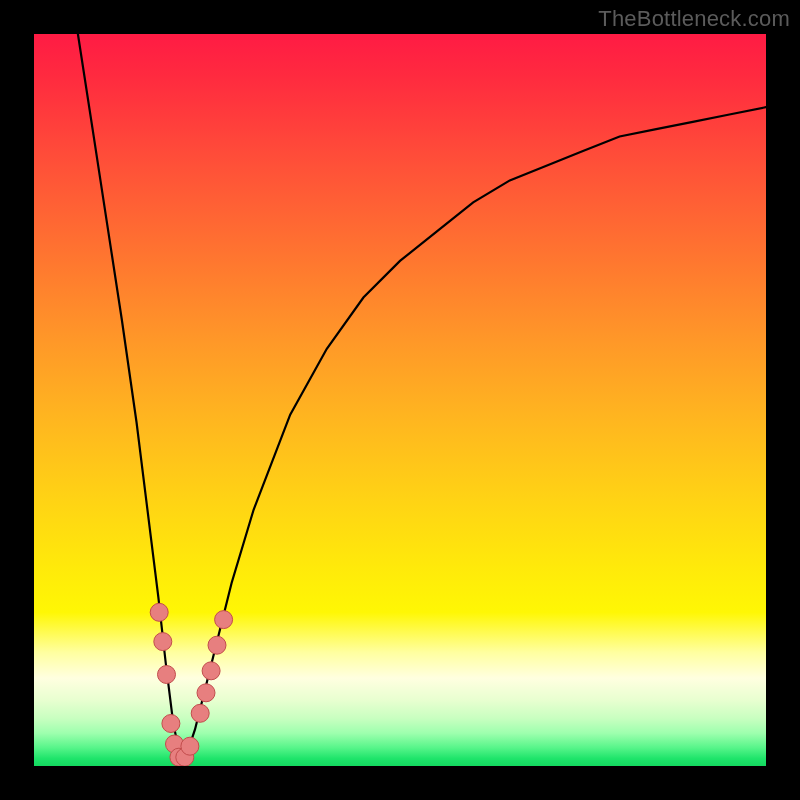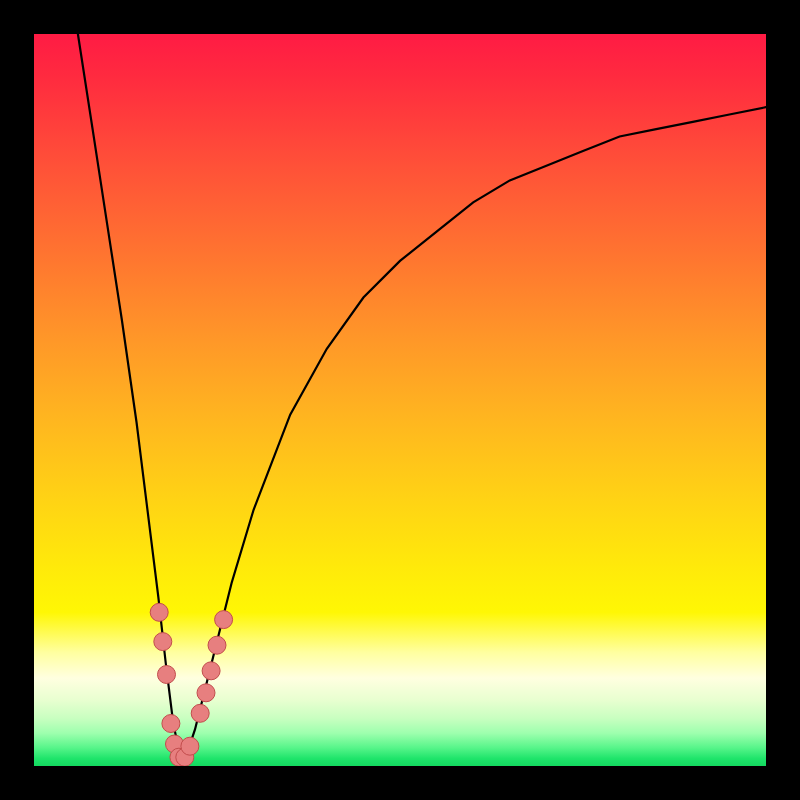--- a/index.html
+++ b/index.html
@@ -71,20 +71,21 @@
     font-size: 22px;
     font-weight: 400;
     letter-spacing: 0.2px;
     user-select: none;
   }
 </style>
 </head>
 <body>
 
 <div class="frame">
+  <div class="watermark">TheBottleneck.com</div>
 
   <div class="plot-area">
     <div class="gradient"></div>
     <svg class="curve-layer" viewBox="0 0 732 732" preserveAspectRatio="none">
       <path d="M43.9 0.0 L58.6 95.2 L73.2 190.3 L87.8 285.5 L102.5 388.0 L117.1 505.1 L124.4 563.6 L131.8 629.5 L139.1 688.1 L146.4 724.7" fill="none" stroke="#000" stroke-width="2.2" stroke-linecap="round"></path>
       <path d="M146.4 724.7 L153.7 717.4 L161.0 695.4 L168.4 666.1 L183.0 607.6 L197.6 549.0 L219.6 475.8 L256.2 380.6 L292.8 314.8 L329.4 263.5 L366.0 226.9 L402.6 197.6 L439.2 168.4 L475.8 146.4 L512.4 131.8 L549.0 117.1 L585.6 102.5 L622.2 95.2 L658.8 87.8 L695.4 80.5 L732.0 73.2" fill="none" stroke="#000" stroke-width="2.2" stroke-linecap="round"></path>
       <g>
           <circle cx="125.2" cy="578.3" r="9" fill="#e77f7f" stroke="#c24c4c" stroke-width="1"></circle>
           <circle cx="128.8" cy="607.6" r="9" fill="#e77f7f" stroke="#c24c4c" stroke-width="1"></circle>
           <circle cx="132.5" cy="640.5" r="9" fill="#e77f7f" stroke="#c24c4c" stroke-width="1"></circle>

